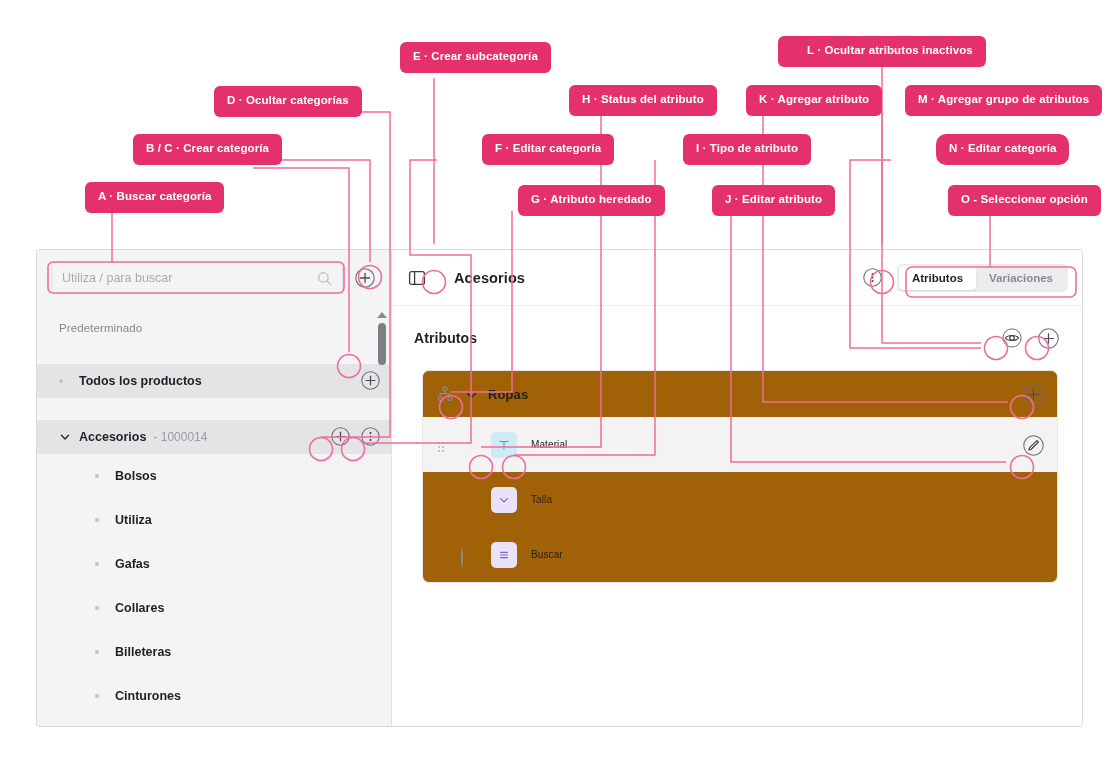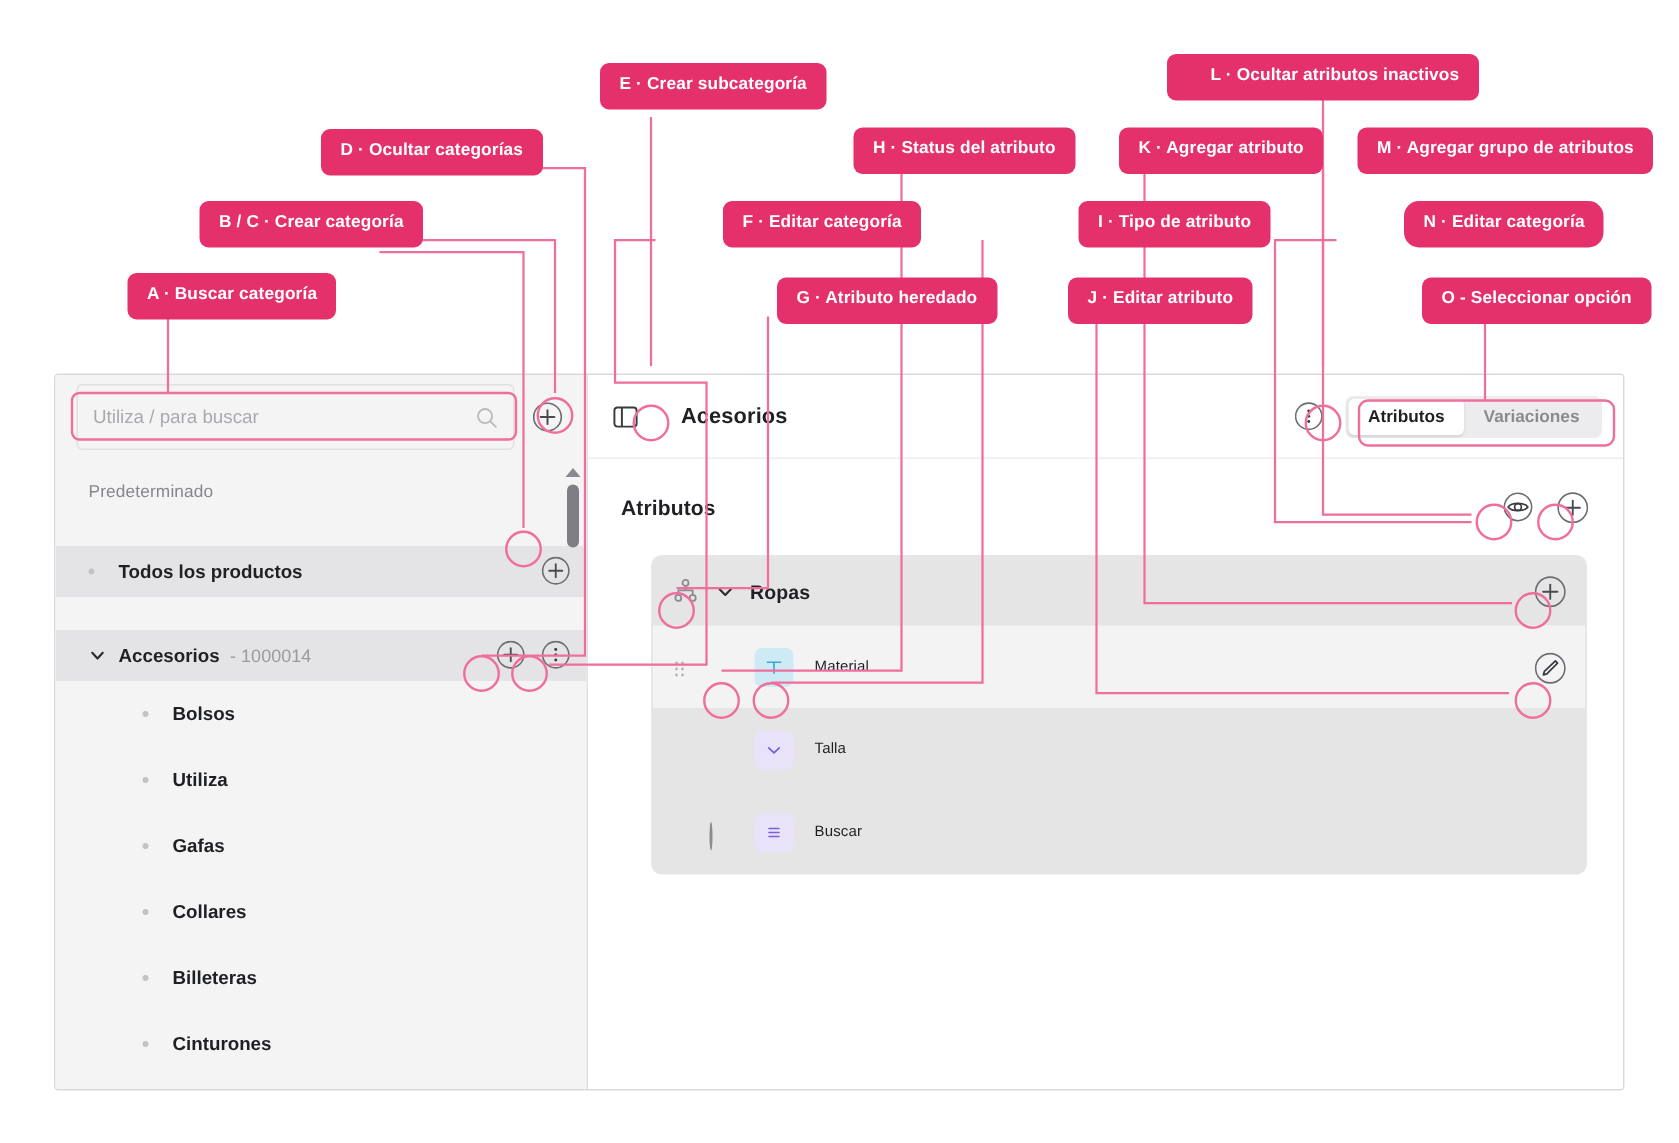--- a/index.html
+++ b/index.html
@@ -50,21 +50,21 @@
     box-sizing:border-box;
     position:relative;
     display:flex;flex-direction:column;
   }
   .search-row{
     height:56px;display:flex;align-items:center;
     padding:0 14px 0 14px;box-sizing:border-box;
     background:#f4f4f5;
   }
   .search-box{
-    flex:1;height:44px;border:1px solid #e0e0e2;border-radius:4px;
+    flex:1;height:32px;border:1px solid #e0e0e2;border-radius:4px;
     background:#f4f4f5;display:flex;align-items:center;
     padding:0 10px;box-sizing:border-box;
   }
   .search-box .ph{flex:1;color:#a9aaae;font-size:12.5px;}
   .search-box .mag{width:15px;height:15px;flex:0 0 15px;opacity:.55;}
   .sb-plus{margin-left:12px;margin-right:2px;}
 
   .sec-label{
     padding:16px 0 8px 22px;font-size:11.5px;color:#86878c;
     letter-spacing:.1px;
@@ -128,22 +128,22 @@
     padding:0 13px;height:24px;line-height:24px;border-radius:4px;
   }
   .seg .opt.active{background:#ffffff;color:#1f2023;box-shadow:0 1px 2px rgba(0,0,0,.10);}
 
   #attr-section{padding:22px 24px 0 22px;box-sizing:border-box;}
   #attr-section .sec-head{display:flex;align-items:center;}
   #attr-section .sec-head .h{font-size:14px;font-weight:700;color:#1f2023;letter-spacing:.1px;}
   #attr-section .sec-head .acts{margin-left:auto;display:flex;align-items:center;gap:16px;}
 
   #attr-card{
-    margin:22px 0 0 20px;
-    border:1px solid #e6e6e8;border-radius:7px;background:#e5e5e5;
+    margin:22px 0 0 8px;
+    border:1px solid #e6e6e8;border-radius:7px;background:#a16207;
     overflow:hidden;
   }
   .group-row{
     height:46px;display:flex;align-items:center;padding:0 14px 0 12px;box-sizing:border-box;
   }
   .group-row .tree-ic{width:20px;height:20px;flex:0 0 20px;margin-right:10px;}
   .group-row .chev{width:13px;height:13px;flex:0 0 13px;margin-right:10px;}
   .group-row .gname{font-size:13px;font-weight:700;color:#1f2023;letter-spacing:.1px;}
   .group-row .g-act{margin-left:auto;}
 
@@ -464,20 +464,20 @@
 </svg>
 
 <div id="annotation-layer">
   <div class="note" style="left:40px;top:182px;">A · Buscar categoría</div>
   <div class="note" style="left:88px;top:134px;">B / C · Crear categoría</div>
   <div class="note" style="left:169px;top:86px;">D · Ocultar categorías</div>
   <div class="note" style="left:355px;top:42px;">E · Crear subcategoría</div>
   <div class="note" style="left:437px;top:134px;">F ·  Editar categoría</div>
   <div class="note" style="left:473px;top:185px;">G · Atributo heredado</div>
   <div class="note" style="left:524px;top:85px;">H · Status del atributo</div>
-  <div class="note" style="left:674px;top:134px;">I · Tipo de atributo</div>
+  <div class="note" style="left:638px;top:134px;">I · Tipo de atributo</div>
   <div class="note" style="left:667px;top:185px;">J · Editar atributo</div>
   <div class="note" style="left:701px;top:85px;">K · Agregar atributo</div>
   <div class="note" style="left:733px;top:36px;padding-left:29px;">L · Ocultar atributos inactivos</div>
   <div class="note" style="left:860px;top:85px;text-align:right;">M · Agregar grupo de atributos</div>
   <div class="note" style="left:891px;top:134px;border-radius:10px;">N · Editar categoría</div>
   <div class="note" style="left:903px;top:185px;">O -  Seleccionar opción</div>
 </div>
 
 </body></html>

